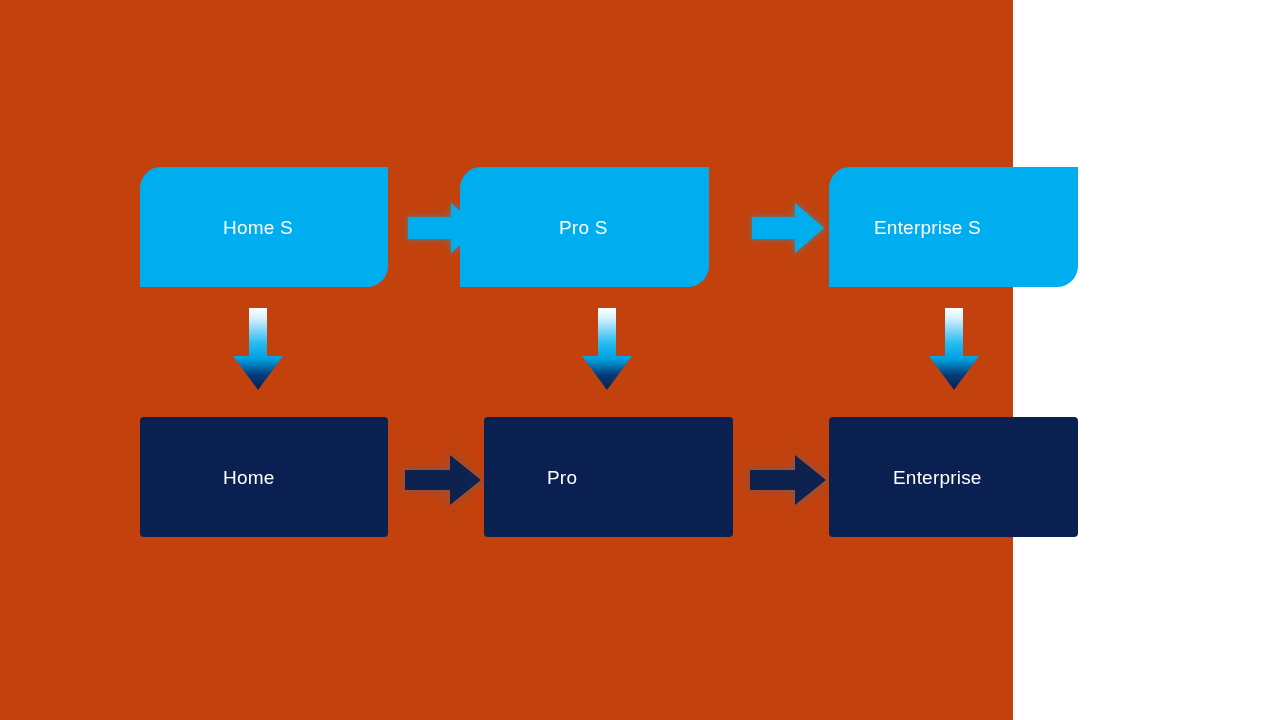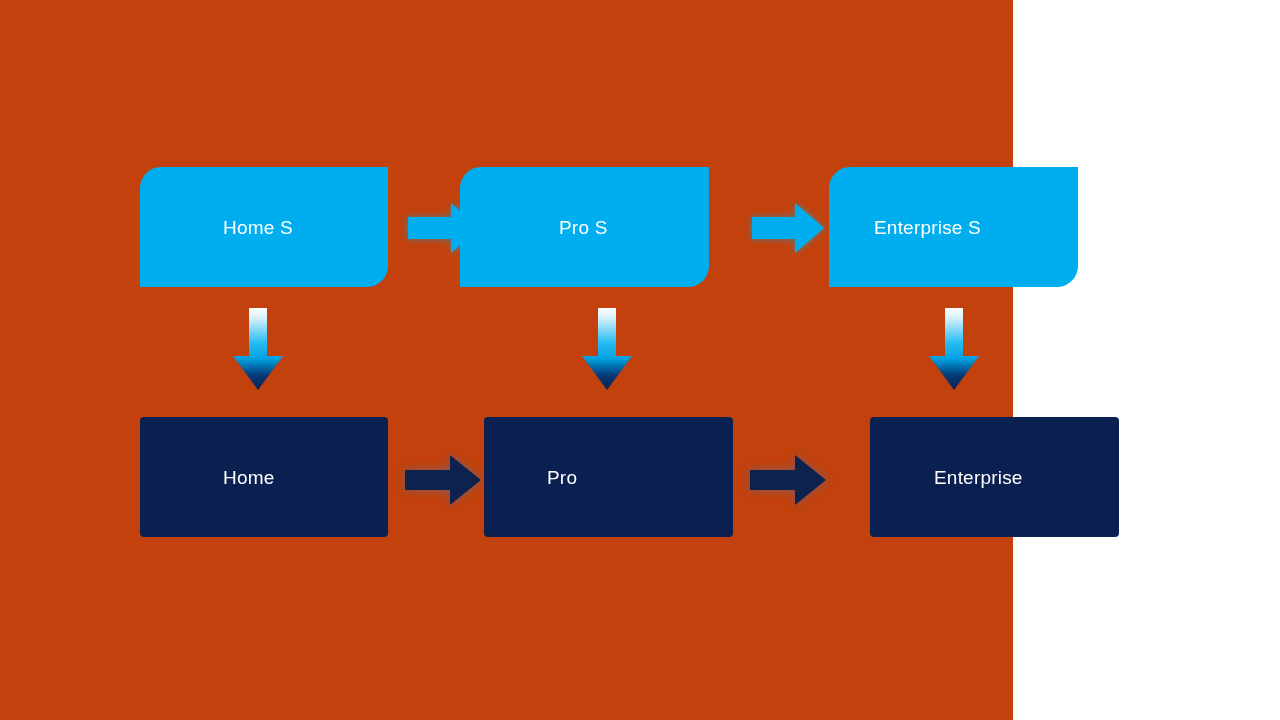--- a/index.html
+++ b/index.html
@@ -153,21 +153,21 @@
   </div>
 
   <div class="node-box tier-bottom" style="left:140px; top:417px; width:248px; height:120px; padding-left:83px;">
     <span class="node-label">Home</span>
   </div>
 
   <div class="node-box tier-bottom" style="left:484px; top:417px; width:249px; height:120px; padding-left:63px;">
     <span class="node-label">Pro</span>
   </div>
 
-  <div class="node-box tier-bottom" style="left:829px; top:417px; width:249px; height:120px; padding-left:64px;margin-left:41px;">
+  <div class="node-box tier-bottom" style="left:829px; top:417px; width:249px; height:120px; padding-left:64px;">
     <span class="node-label">Enterprise</span>
   </div>
 
   <div class="arrow-right" style="left:405px; top:452px; width:76px; height:56px;">
     <svg width="76" height="56" viewBox="0 0 76 56">
       <defs>
         <filter id="glowDark1" x="-60%" y="-60%" width="220%" height="220%">
           <feDropShadow dx="0" dy="0" stdDeviation="4.2" flood-color="#3d6ea8" flood-opacity="0.55"></feDropShadow>
         </filter>
       </defs>

